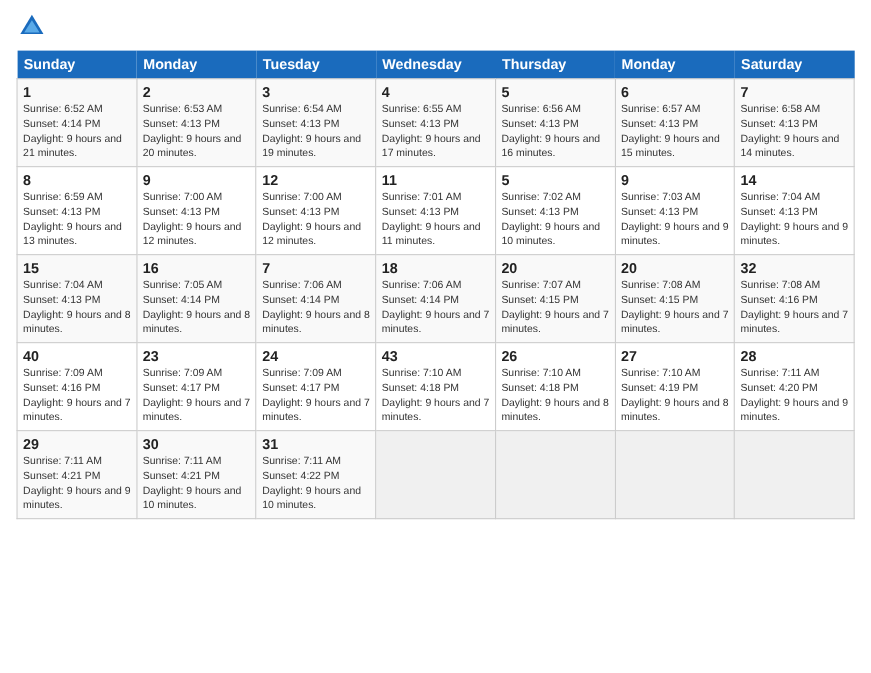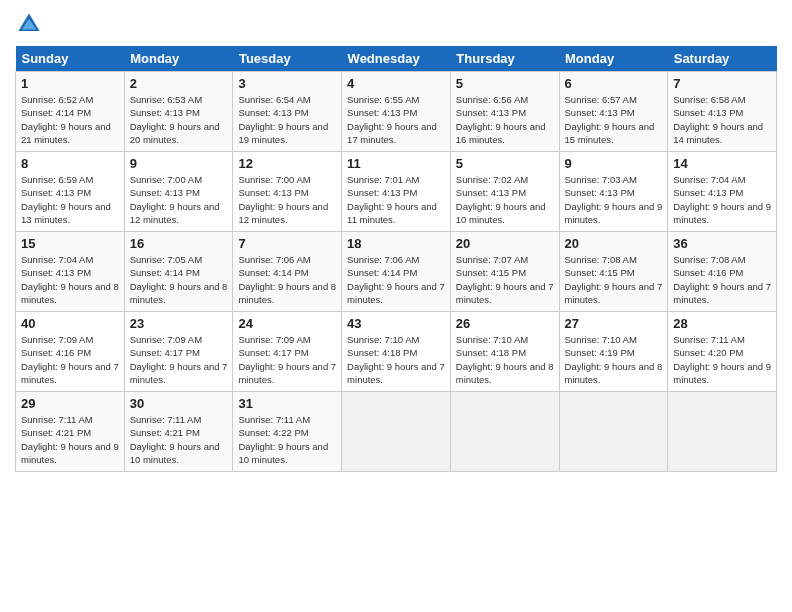--- a/index.html
+++ b/index.html
@@ -204,21 +204,21 @@
           </td>
           <td>
             <span class="day-num">20</span>
             <div class="day-detail">Sunrise: 7:07 AM<br>Sunset: 4:15 PM<br>Daylight: 9 hours and 7 minutes.</div>
           </td>
           <td>
             <span class="day-num">20</span>
             <div class="day-detail">Sunrise: 7:08 AM<br>Sunset: 4:15 PM<br>Daylight: 9 hours and 7 minutes.</div>
           </td>
           <td>
-            <span class="day-num">36</span>
+            <span class="day-num">32</span>
             <div class="day-detail">Sunrise: 7:08 AM<br>Sunset: 4:16 PM<br>Daylight: 9 hours and 7 minutes.</div>
           </td>
         </tr>
         <tr>
           <td>
             <span class="day-num">40</span>
             <div class="day-detail">Sunrise: 7:09 AM<br>Sunset: 4:16 PM<br>Daylight: 9 hours and 7 minutes.</div>
           </td>
           <td>
             <span class="day-num">23</span>

